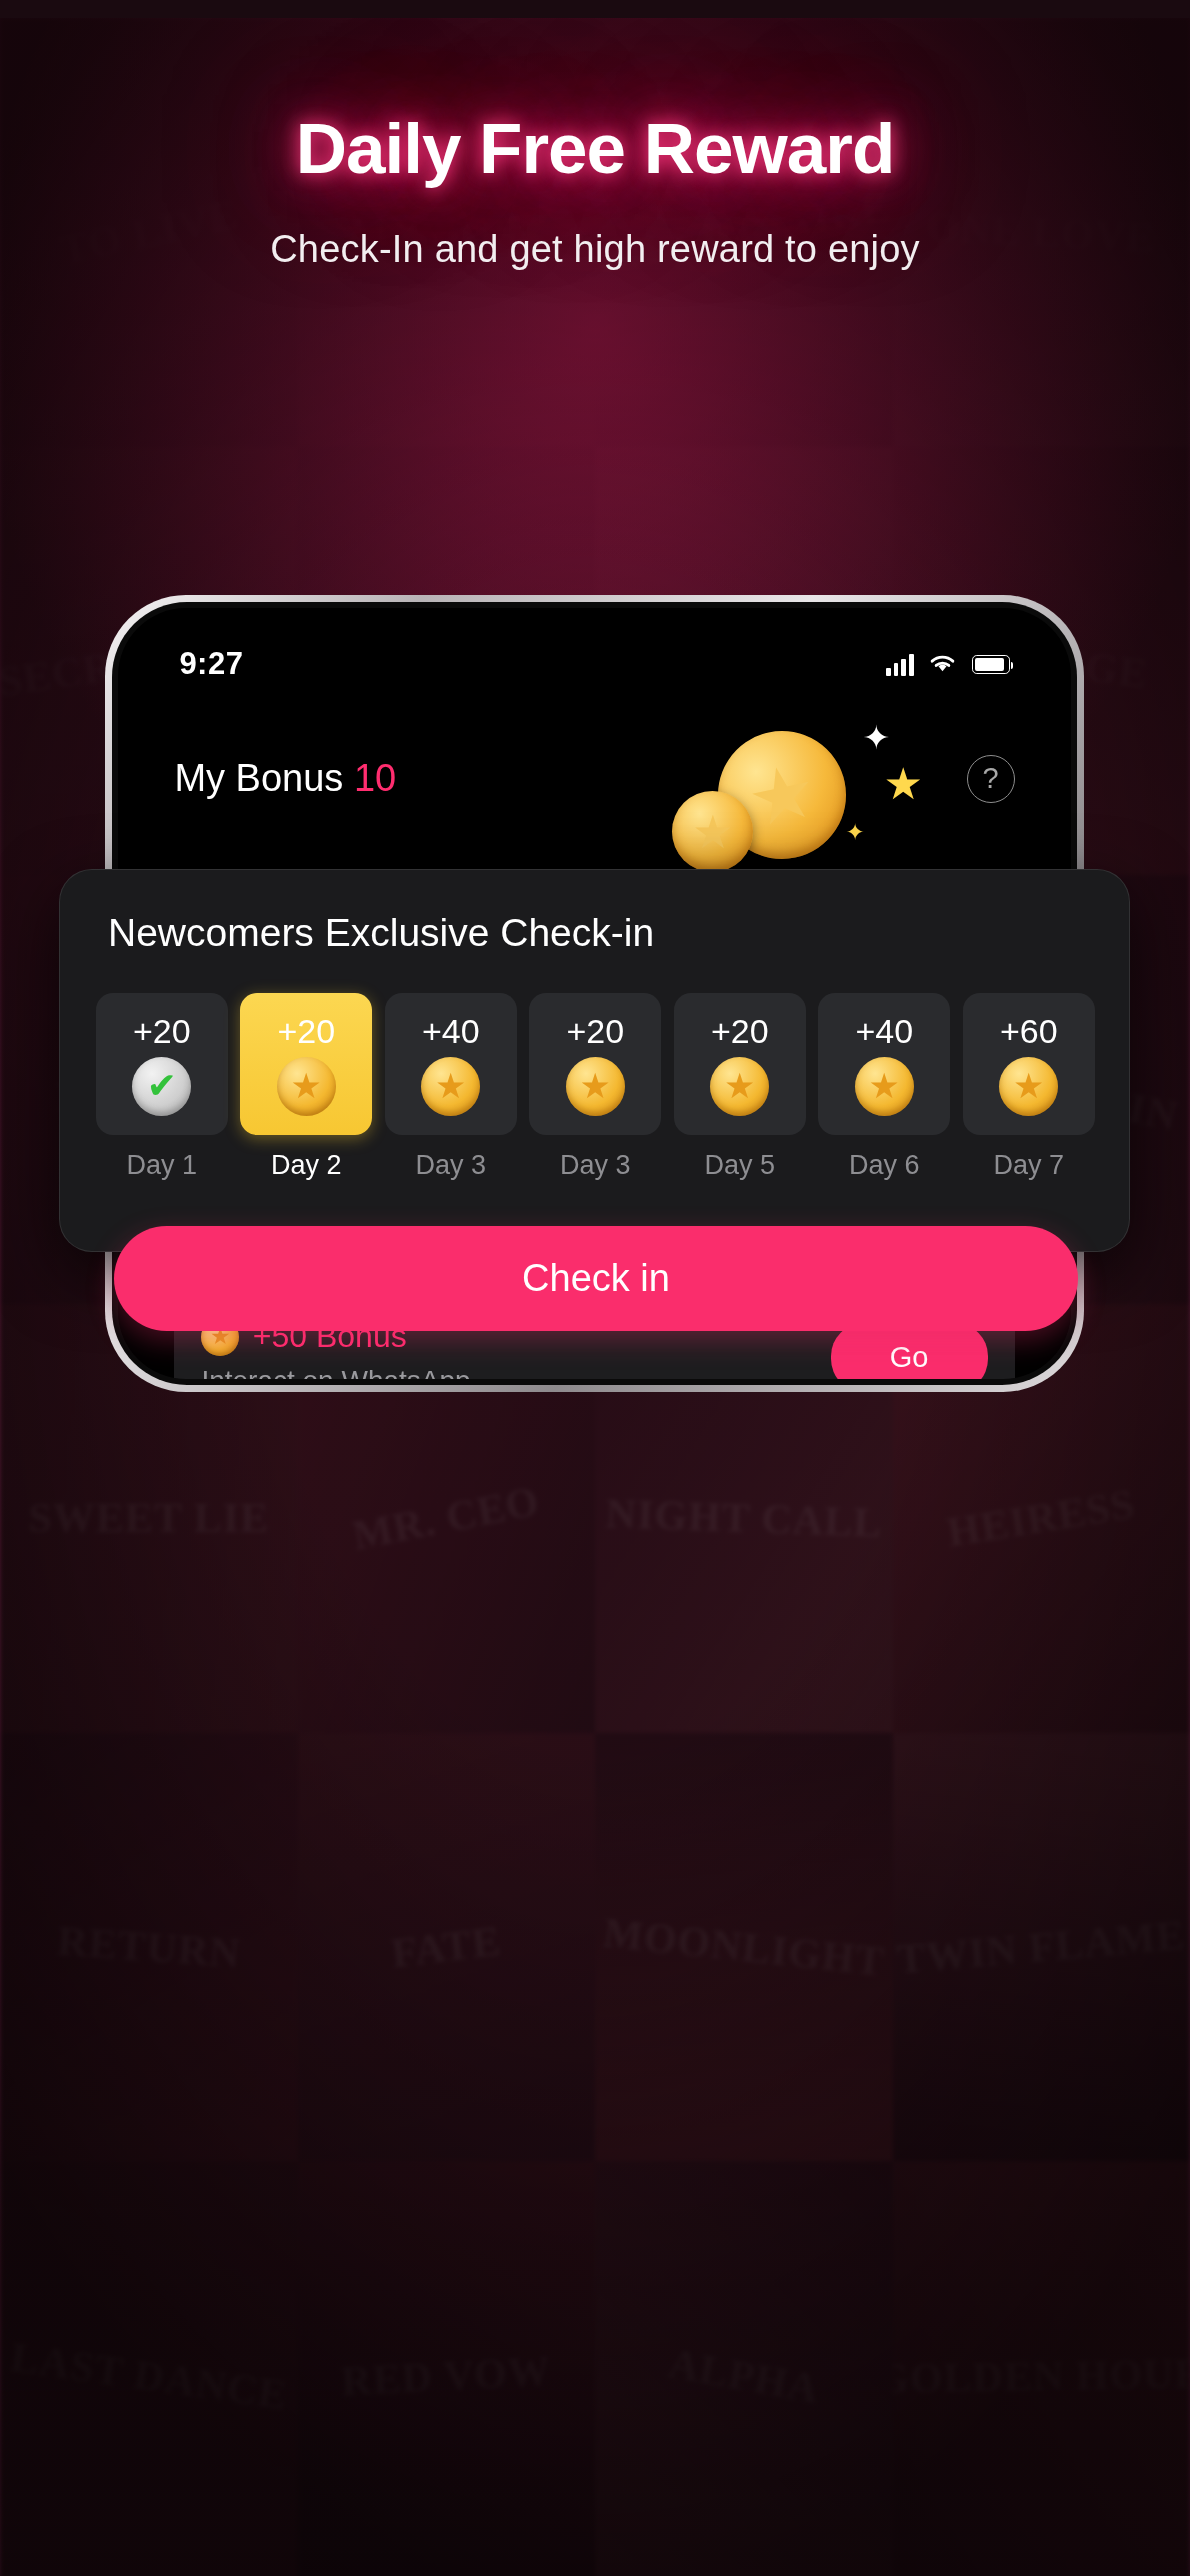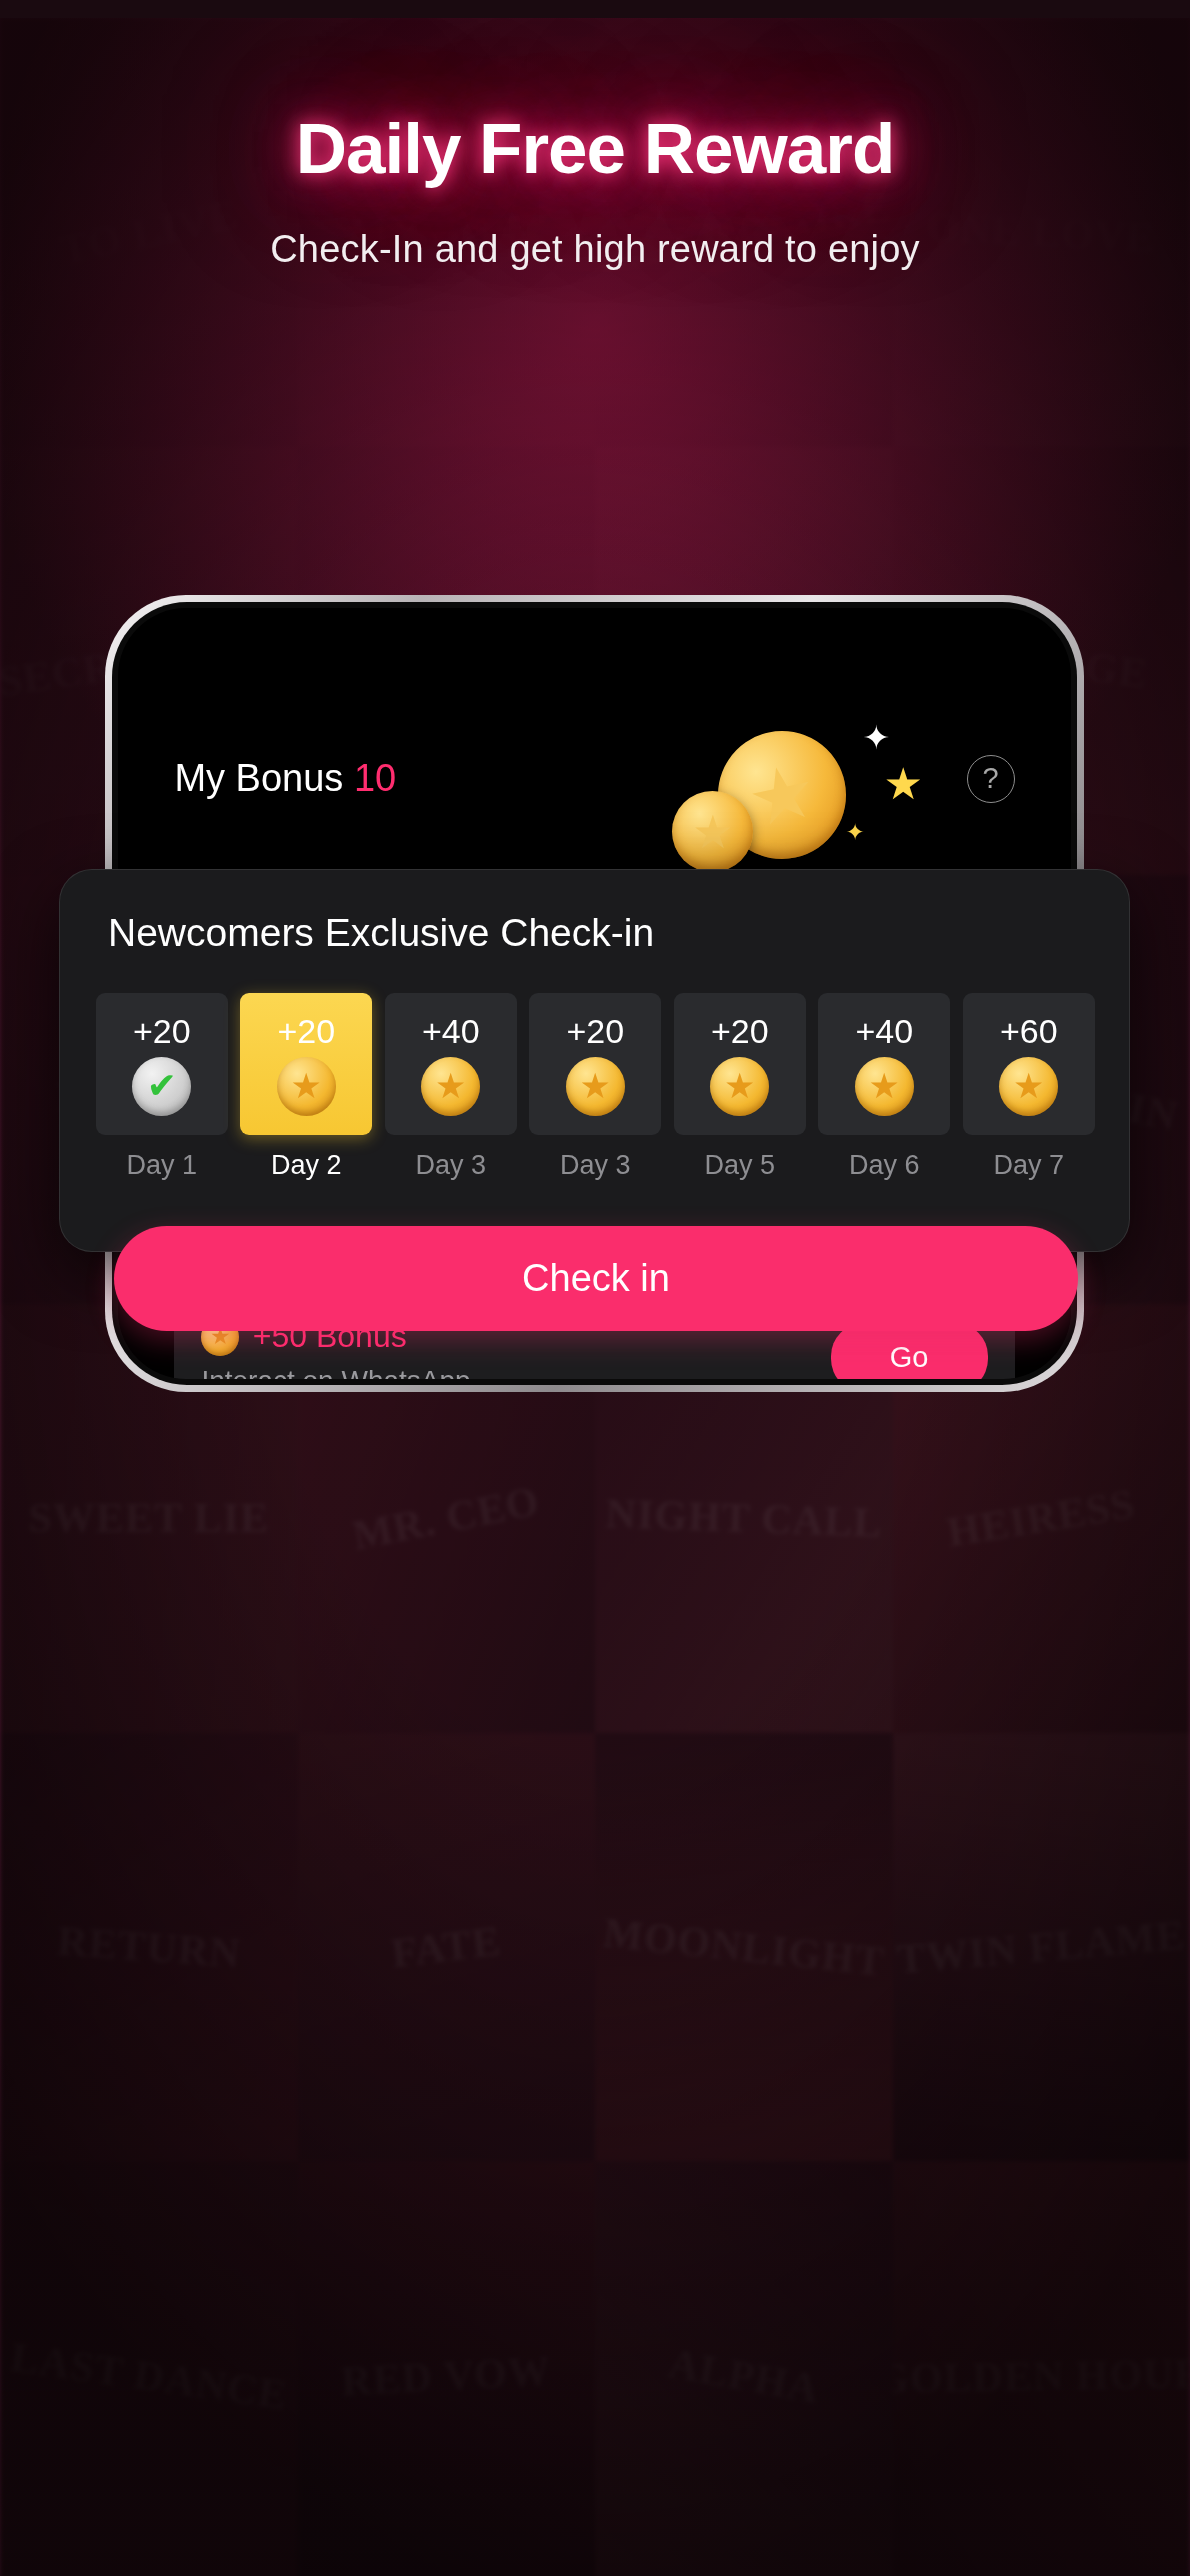--- a/index.html
+++ b/index.html
@@ -205,21 +205,21 @@
     font-size:39px; color:#fff; font-weight:normal;
     margin-left:17px; margin-bottom:38px;
   }
   .days-row {
     display:flex; justify-content:space-between; gap:12.5px;
     padding:0 4.8px;
   }
   .day { width:132px; display:flex; flex-direction:column; align-items:center; }
   .day-card {
     width:132px; height:142px;
-    border-radius:9px;
+    border-radius:17px;
     background:#2a2b2e;
     display:flex; flex-direction:column; align-items:center;
     justify-content:center; gap:5.8px;
   }
   .day-card.active {
     background:linear-gradient(180deg,#fcd751 0%,#f7c732 100%);
     box-shadow:0 3.8px 15.3px rgba(250,205,50,.35);
   }
   .day-amt { font-size:34px; color:#fff; font-weight:normal; }
   .day-coin {
@@ -331,20 +331,41 @@
   <div class="headline-wrap">
     <div class="headline">Daily Free Reward</div>
     <div class="subheadline">Check-In and get high reward to enjoy</div>
   </div>
 
   <div class="phone">
     <div class="phone-shell">
       <div class="phone-inner">
         <div class="phone-screen">
 
+          <div class="statusbar">
+            <div class="sb-time">9:27</div>
+            <div class="sb-right">
+              <span class="sig">
+                  <i></i>
+                  <i></i>
+                  <i></i>
+                  <i></i>
+                </span>
+              <span>
+                <svg width="31" height="23" viewBox="0 0 32 24">
+                    <path d="M16 21l-4.2-5.2a6.6 6.6 0 018.4 0z" fill="#fff"></path>
+                    <path d="M5.2 10.6a16 16 0 0121.6 0" stroke="#fff" stroke-width="3" fill="none" stroke-linecap="round"></path>
+                    <path d="M9.4 15.1a10.2 10.2 0 0113.2 0" stroke="#fff" stroke-width="3" fill="none" stroke-linecap="round"></path>
+                  </svg>
+              </span>
+              <span class="batt">
+                  <span></span>
+                </span>
+            </div>
+          </div>
 
           <div class="coins-art">
             <div class="coin3d coin-a"></div>
             <div class="coin3d coin-b"></div>
             <div class="spark s1">✦</div>
             <div class="spark s2">★</div>
             <div class="spark s3">✦</div>
           </div>
           <div class="bonus-header">
             <div class="bonus-title">

